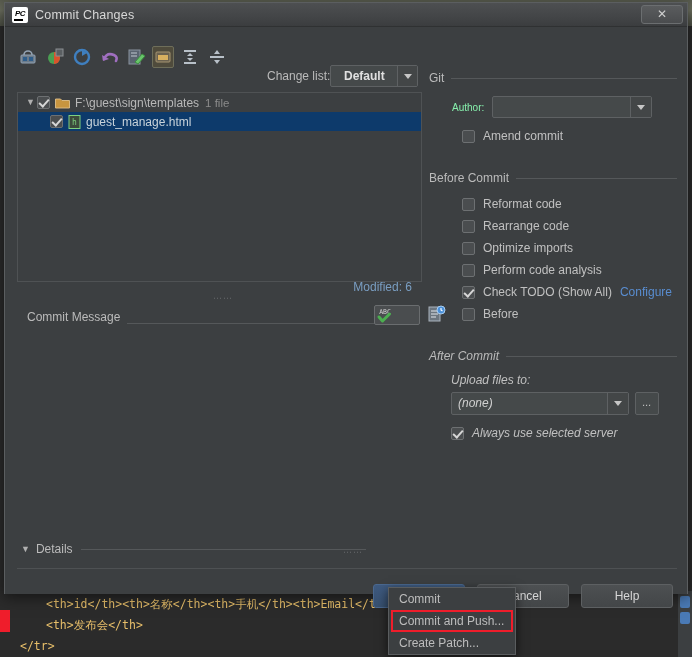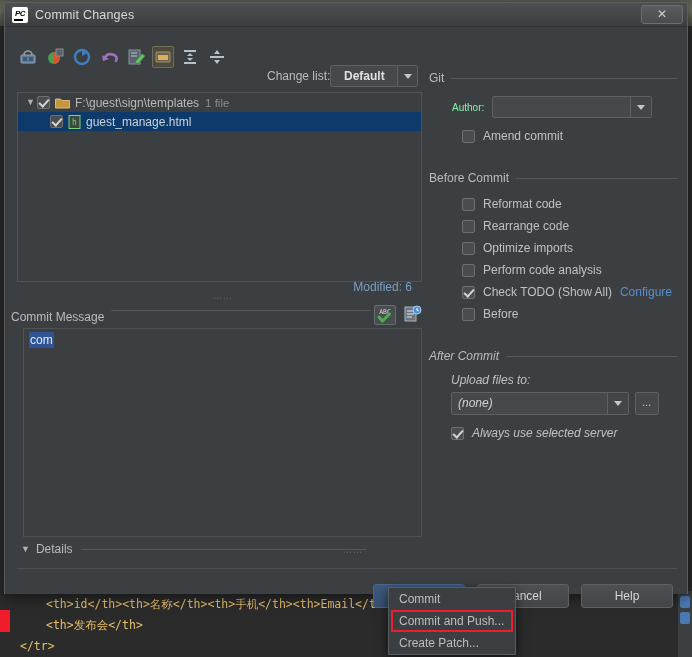--- a/index.html
+++ b/index.html
@@ -146,31 +146,31 @@
   #modified-label {
     position: absolute; right: 275px; top: 253px;
     color: #7a9ec2; font-size: 12px;
   }
   #splitter-dots {
     position: absolute; left: 208px; top: 266px;
     width: 20px; height: 6px; color:#6a6d6f; font-size:9px; letter-spacing:1px;
   }
 
   #cm-header {
-    position: absolute; left: 6px; top: 283px; width: 360px;
-    display: flex; align-items: flex-start;
+    position: absolute; left: 22px; top: 283px; width: 360px;
+    display: flex; align-items: flex-end;
   }
   #cm-title { color: #bbbbbb; font-size: 12px; white-space: nowrap; }
   #cm-rule { flex: 1; height: 1px; background: #55585a; margin-left: 7px; }
   #cm-icons {
     position: absolute; left: 369px; top: 278px;
     display: flex; align-items: center; gap: 6px;
   }
   .cm-icon-box {
-    width: 22px; height: 20px; position: relative;
+    width: 46px; height: 20px; position: relative;
   }
   .cm-icon-box.framed {
     border: 1px solid #6a6d6f; background: #4a4d4f; border-radius: 2px;
   }
 
   #cm-textarea {
     position: absolute; left: 18px; top: 301px; width: 399px; height: 209px;
     background: #3c3f41; border: 1px solid #4f5254;
     color: #a9b7c6; font-family: "Liberation Sans", sans-serif; font-size: 12px;
     padding: 4px 5px;
@@ -445,21 +445,20 @@
           <rect x="3" y="2" width="11" height="14" fill="#6c7680" stroke="#aab4be"></rect>
           <line x1="5" y1="6" x2="12" y2="6" stroke="#e0e6ec"></line>
           <line x1="5" y1="9" x2="12" y2="9" stroke="#e0e6ec"></line>
           <line x1="5" y1="12" x2="10" y2="12" stroke="#e0e6ec"></line>
           <circle cx="15" cy="5" r="4" fill="#4a90d9" stroke="#a9cdf0"></circle>
           <path d="M15 3 v2 l1.5 1" stroke="#ffffff" stroke-width="1.1" fill="none"></path>
         </svg>
       </div>
     </div>
 
-    <div id="cm-textarea"><span id="cm-text-sel">com</span></div>
 
     <div id="details-bar">
       <div id="details-twisty">▼</div>
       <div id="details-label">Details</div>
       <div id="details-rule"></div>
     </div>
     <div id="details-grip">⋯⋯</div>
 
     <div class="group" id="git-group">
       <div class="group-head">

